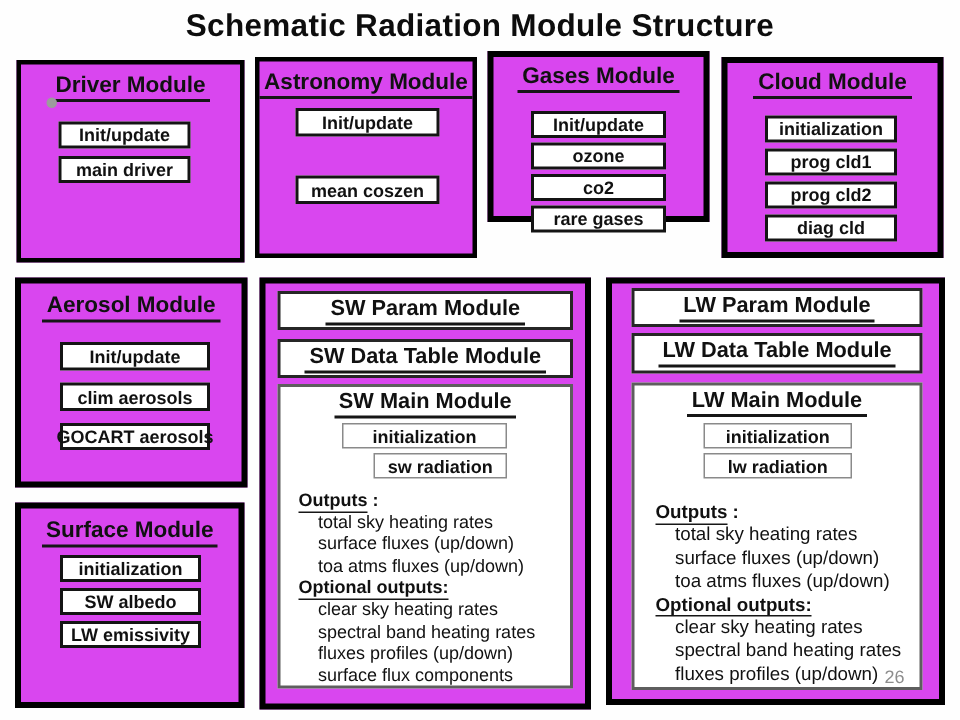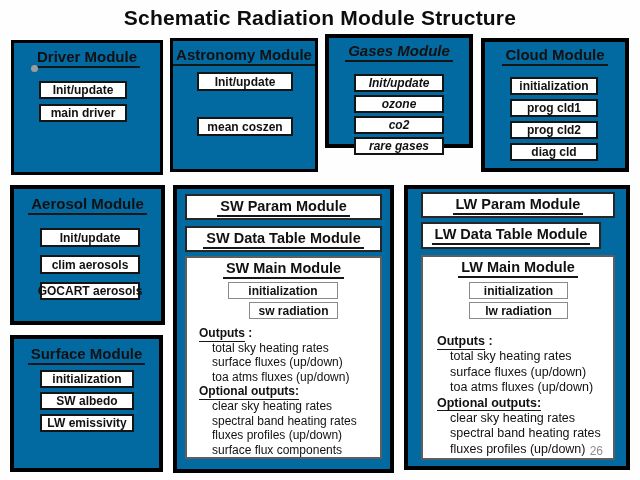--- a/index.html
+++ b/index.html
@@ -4,21 +4,21 @@
 <style>
   html,body{margin:0;padding:0;background:#fff;}
   .slide{
     position:relative;width:640px;height:480px;background:#fefefe;
     font-family:"Liberation Sans",sans-serif;color:#111;overflow:hidden;
   }
   .title{
     position:absolute;top:6px;left:0;right:0;text-align:center;
     font-size:21px;font-weight:bold;color:#0d0d0d;letter-spacing:.2px;
   }
-  .mod{position:absolute;background:#0369a1;border:3px solid #000;box-sizing:border-box;}
+  .mod{position:absolute;background:#d946ef;border:3px solid #000;box-sizing:border-box;}
   .b4{border-width:4px;}
   .mod-title{text-align:center;font-size:15px;font-weight:bold;white-space:nowrap;}
   .u{display:inline-block;border-bottom:2px solid #161616;padding:0 3px 1px 3px;}
   .bullet{position:absolute;width:7px;height:7px;border-radius:50%;background:#9c9c9c;}
   .stack{position:absolute;display:flex;flex-direction:column;}
   .btn{
     background:#fff;border:2px solid #141414;box-sizing:border-box;
     font-size:12px;font-weight:bold;text-align:center;white-space:nowrap;
     display:flex;align-items:center;justify-content:center;flex:0 0 auto;
   }
@@ -54,21 +54,21 @@
   </div>
 
   <div class="mod" style="left:170px;top:38px;width:148px;height:134px;">
     <div class="mod-title" style="margin-top:5px;"><span class="u">Astronomy Module</span></div>
     <div class="stack" style="left:24px;top:31px;width:96px;gap:26px;">
       <div class="btn" style="height:19px;">Init/update</div>
       <div class="btn" style="height:19px;">mean coszen</div>
     </div>
   </div>
 
-  <div class="mod b4" style="left:325px;top:34px;width:148px;height:114px;font-style:italic;">
+  <div class="mod b4" style="left:325px;top:34px;width:148px;height:114px;">
     <div class="mod-title" style="margin-top:4px;"><span class="u">Gases Module</span></div>
     <div class="stack" style="left:25px;top:36px;width:90px;gap:3px;">
       <div class="btn" style="height:18px;">Init/update</div>
       <div class="btn" style="height:18px;">ozone</div>
       <div class="btn" style="height:18px;">co2</div>
       <div class="btn" style="height:18px;">rare gases</div>
     </div>
   </div>
 
   <div class="mod b4" style="left:481px;top:38px;width:148px;height:134px;">
@@ -123,21 +123,21 @@
         <div class="oi">fluxes profiles (up/down)</div>
         <div class="oi">surface flux components</div>
       </div>
     </div>
   </div>
 
   <div class="mod b4" style="left:404px;top:185px;width:226px;height:285px;">
     <div class="hdrbox" style="left:13px;top:3px;width:194px;height:26px;">
         <span class="u">LW Param Module</span>
       </div>
-    <div class="hdrbox" style="left:13px;top:33px;width:180px;height:27px;">
+    <div class="hdrbox" style="left:13px;top:33px;width:194px;height:27px;">
         <span class="u">LW Data Table Module</span>
       </div>
     <div class="mainbox" style="left:13px;top:66px;width:194px;height:205px;">
       <div class="main-title"><span class="u">LW Main Module</span></div>
       <div class="stack" style="left:46px;top:25px;width:99px;gap:3px;">
         <div class="btn thin" style="height:17px;">initialization</div>
         <div class="btn thin" style="height:17px;">lw radiation</div>
       </div>
       <div class="outputs lw" style="left:14px;top:77px;">
         <div class="oh"><span class="u2">Outputs</span><span> :</span></div>

